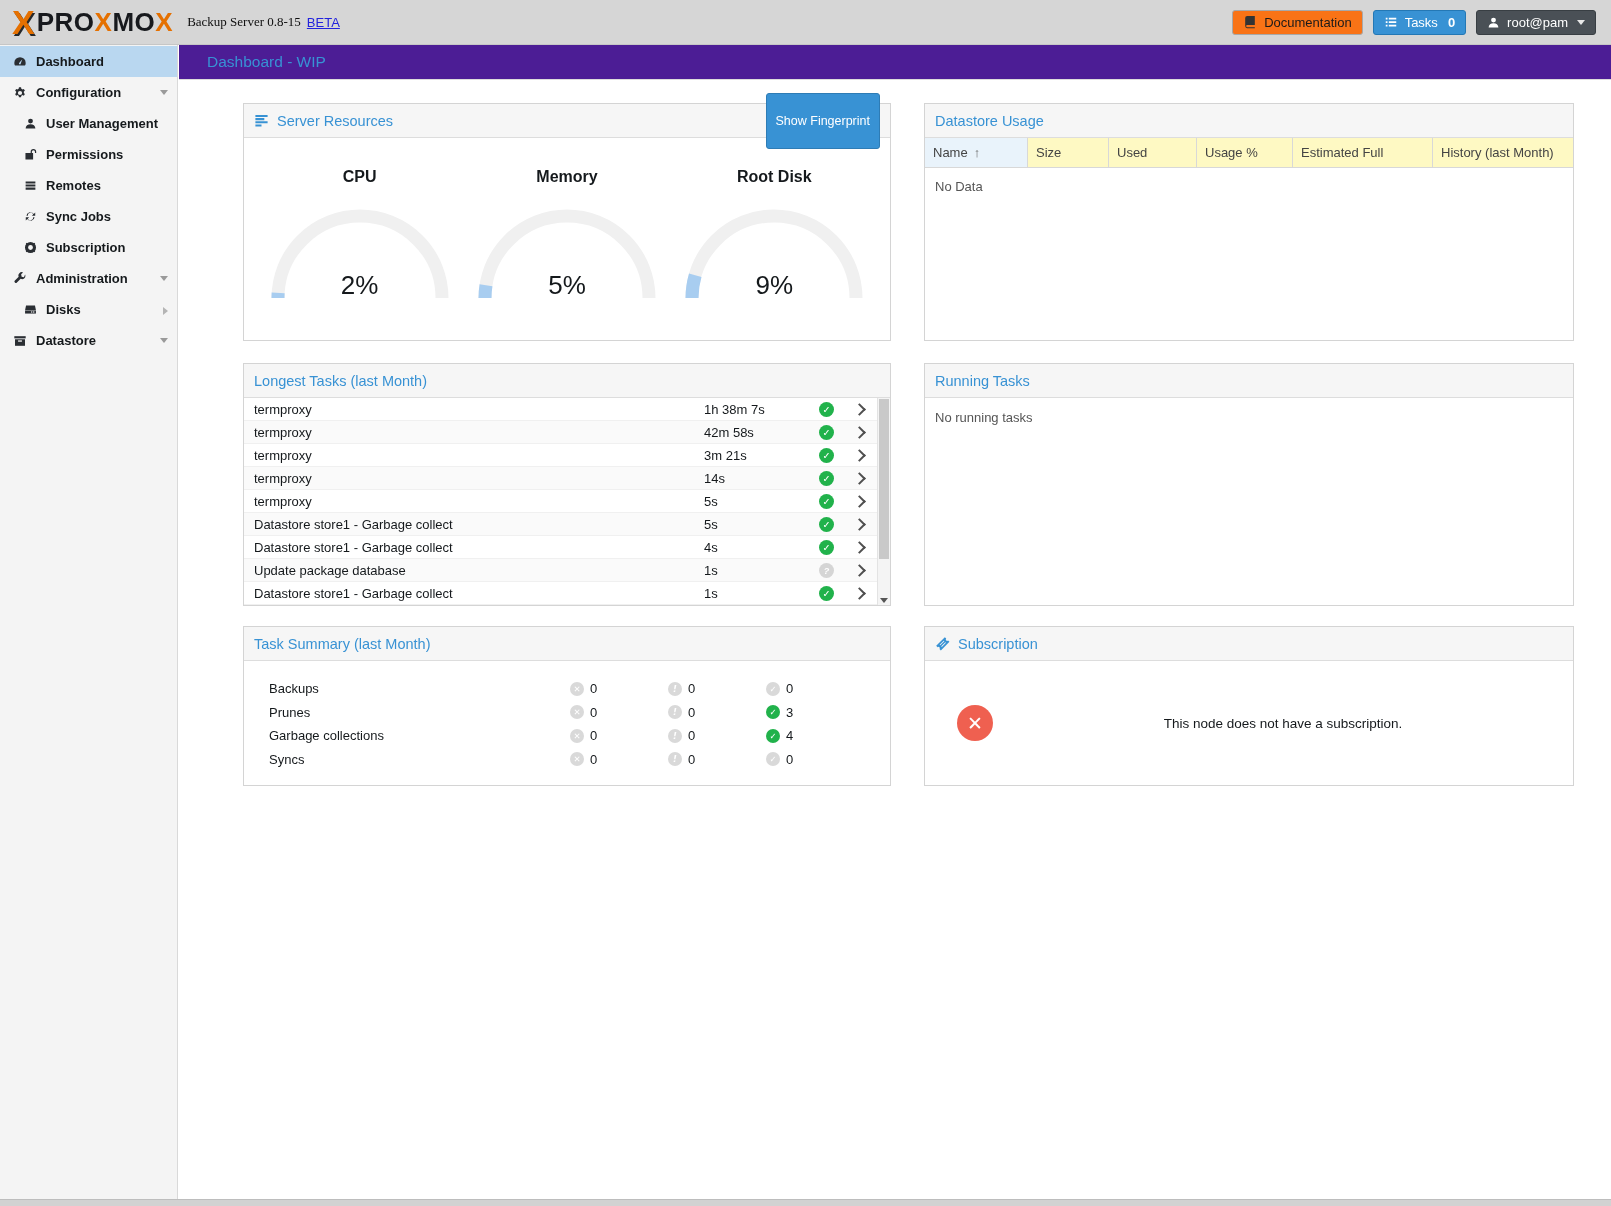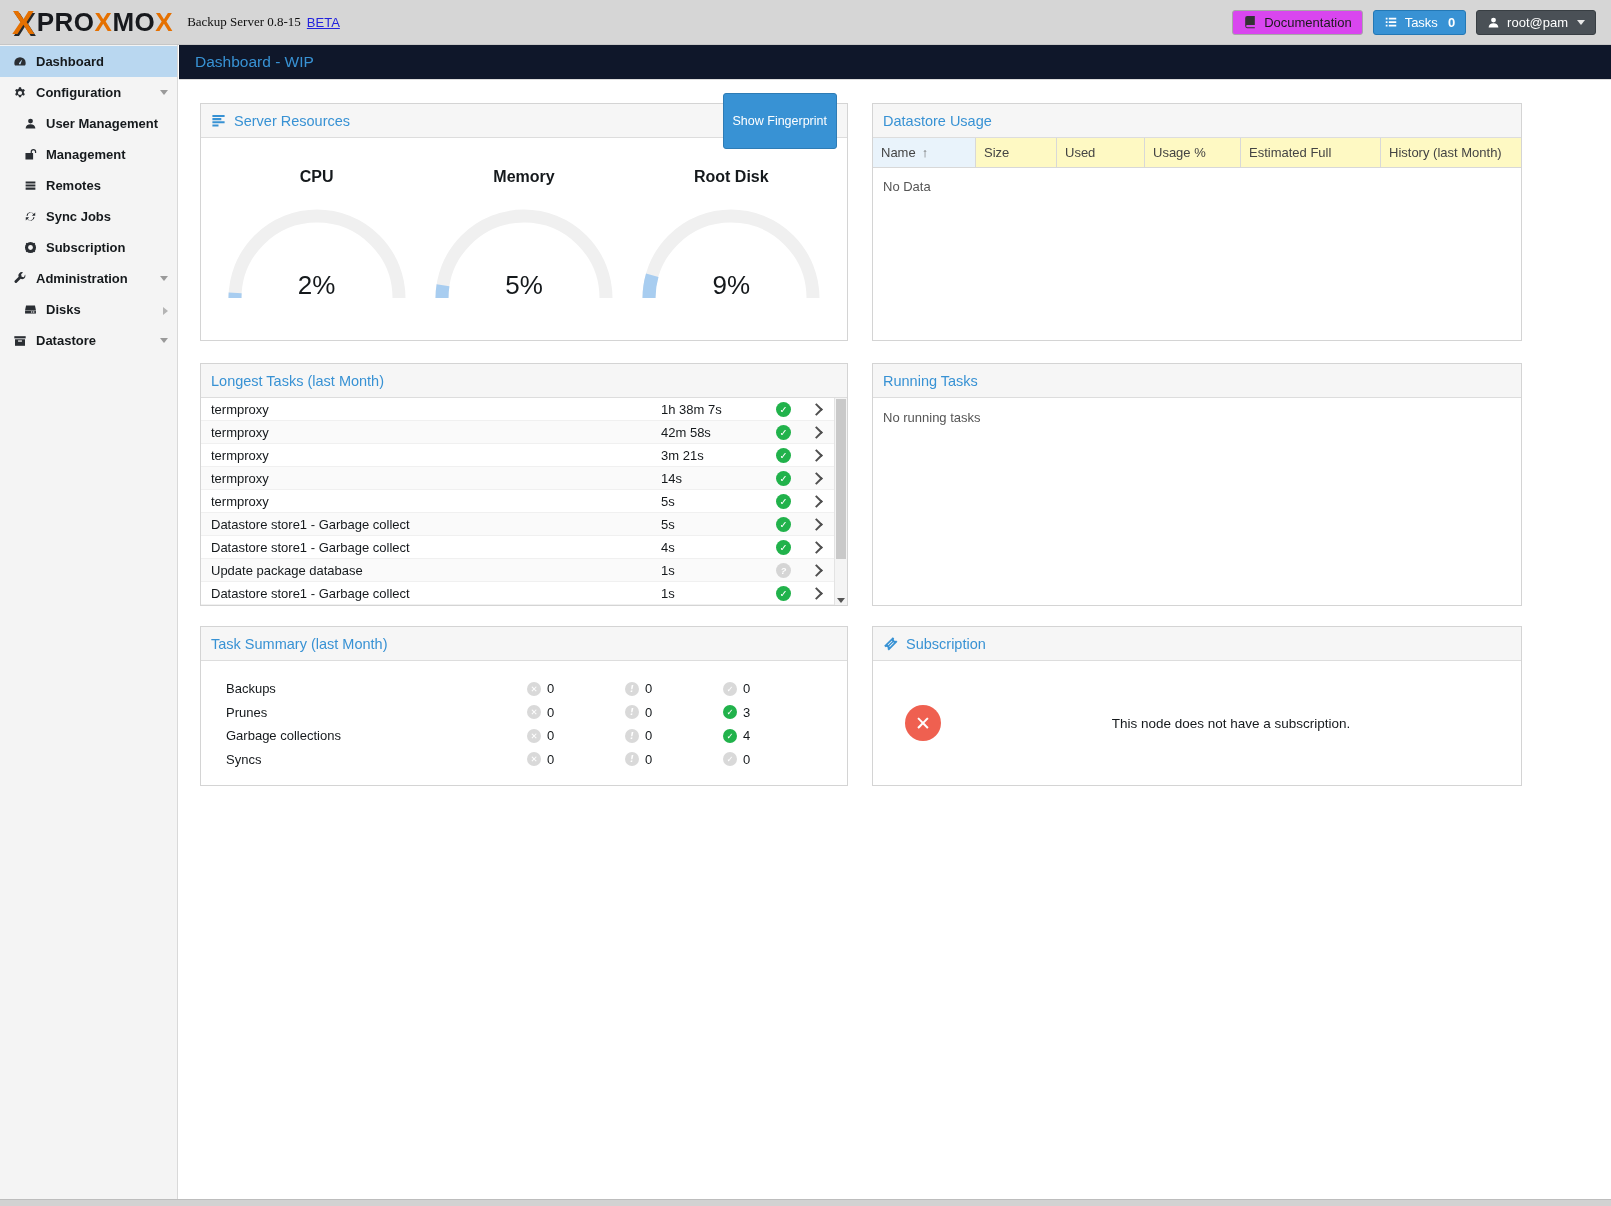--- a/index.html
+++ b/index.html
@@ -14,45 +14,45 @@
   .logo-mark{font-size:34px;font-weight:bold;color:#e57000;line-height:1;margin-right:2px;
     text-shadow:1.5px 1.5px 0 #26282b;}
   .logo-letters span{font-size:26px;font-weight:bold;color:#17191d;letter-spacing:.5px;line-height:1;}
   .logo-letters span.orange{color:#e57000;}
   .product{font-size:13px;color:#0f0f0f;margin-left:14px;font-family:Liberation Serif, serif;}
   .beta{font-size:13px;color:#2222dd;text-decoration:underline;margin-left:6px;cursor:pointer;}
   .top-spacer{flex:1;}
   .btn{height:25px;border-radius:3px;display:flex;align-items:center;padding:0 10px;
     font-size:13px;cursor:pointer;box-sizing:border-box;margin-left:10px;}
   .btn svg{margin-right:7px;}
-  .btn-doc{background:#d946ef;border:1px solid #a8a8a8;color:#1a1a1a;}
+  .btn-doc{background:#f97316;border:1px solid #a8a8a8;color:#1a1a1a;}
   .btn-tasks{background:var(--accent,#3892d4);border:1px solid #2478b5;color:#fff;}
   .btn-tasks .count{margin-left:10px;font-weight:bold;}
   .btn-user{background:#4a5056;border:1px solid #383e43;color:#fff;margin-right:15px;}
   .caret-down{width:0;height:0;border-left:4.5px solid transparent;border-right:4.5px solid transparent;
     border-top:5px solid #e8e8e8;margin-left:9px;}
   
   .sidebar{position:absolute;top:45px;left:0;width:178px;bottom:7px;background:#f4f4f4;
     border-right:1px solid #d9d9d9;box-sizing:border-box;padding-top:1px;font-weight:bold;}
   .side-item{height:31px;display:flex;align-items:center;font-size:13px;color:#15191c;
     cursor:pointer;position:relative;padding-left:10px;}
   .side-item.lvl1{padding-left:20px;}
   .side-item.selected{background:var(--selected,#b9d7f0);}
   .sicon{width:20px;display:flex;justify-content:center;margin-right:6px;color:#2a2e33;flex:none;}
   .expander{position:absolute;right:9px;top:13px;width:0;height:0;}
   .expander.down{border-left:4.5px solid transparent;border-right:4.5px solid transparent;
     border-top:5px solid #9a9a9a;}
   .expander.right{border-top:4.5px solid transparent;border-bottom:4.5px solid transparent;
     border-left:5px solid #b4b4b4;}
   
   .main{position:absolute;top:45px;left:179px;right:0;bottom:7px;background:#fff;overflow:hidden;}
-  .page-title{height:35px;background:#0f172a;border-bottom:1px solid #dcdcdc;display:flex;
-    align-items:center;padding-left:16px;color:var(--accent,#3892d4);font-size:15.5px;box-sizing:border-box;}
+  .page-title{height:35px;background:#4c1d95;border-bottom:1px solid #dcdcdc;display:flex;
+    align-items:center;padding-left:28px;color:var(--accent,#3892d4);font-size:15.5px;box-sizing:border-box;}
   .content{padding:23px 0 0 21px;}
-  .panel-row{display:flex;gap:24px;}
+  .panel-row{display:flex;gap:33px;margin-left:43px;}
   .panel{border:1px solid #d4d4d4;background:#fff;box-sizing:border-box;position:relative;}
   .p-header{height:34px;display:flex;align-items:center;padding:0 10px;background:#f6f6f6;
     border-bottom:1px solid #ddd;color:var(--accent,#3892d4);font-size:14.5px;box-sizing:border-box;}
   .p-header svg{margin-right:8px;}
   .p-body{position:relative;height:calc(100% - 34px);}
   .w-left{width:648px;}  .w-right{width:650px;}
   .h-1{height:238px;}    .h-2{height:243px;}    .h-3{height:160px;}
   .mb-1{margin-bottom:22px;} .mb-2{margin-bottom:20px;}
   .btn-fingerprint{margin-left:auto;background:var(--accent,#3892d4);border:1px solid #2e7cb5;
     color:#fff;font-size:12.5px;border-radius:3px;padding:20px 9px;cursor:pointer;}
@@ -180,21 +180,21 @@
         </svg>
       </span>
     <span>User Management</span>
   </div>
   <div class="side-item lvl1">
     <span class="sicon">
         <svg width="13" height="13" viewBox="0 0 16 16" fill="currentColor">
           <path d="M11.6 1.3a3.4 3.4 0 0 0-3.4 3.4V6H1.8v8h9.4V6H9.7V4.7a1.9 1.9 0 0 1 3.8 0V6H15V4.7a3.4 3.4 0 0 0-3.4-3.4z"></path>
         </svg>
       </span>
-    <span>Management</span>
+    <span>Permissions</span>
   </div>
   <div class="side-item lvl1">
     <span class="sicon">
         <svg width="13" height="13" viewBox="0 0 16 16" fill="currentColor">
           <path d="M2 3h12v2.5H2zM2 6.8h12v2.5H2zM2 10.6h12v2.5H2z"></path>
         </svg>
       </span>
     <span>Remotes</span>
   </div>
   <div class="side-item lvl1">

